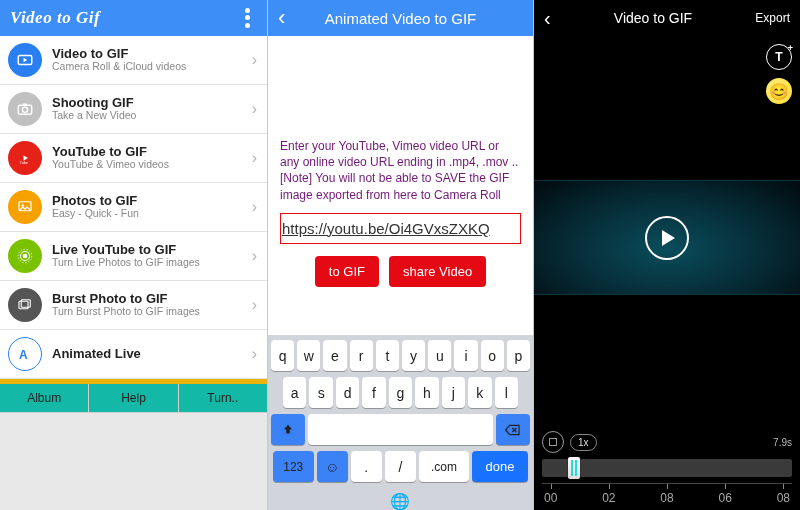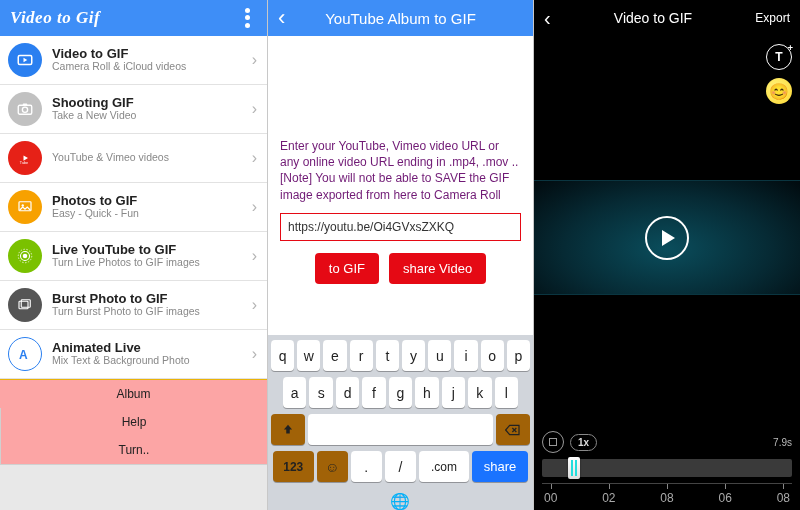--- a/index.html
+++ b/index.html
@@ -11,39 +11,39 @@
   .p1-title { font-style: italic; font-weight: 700; font-size: 17px; letter-spacing: .5px; font-family: cursive, -apple-system; }
   .p1-menu { width: 20px; height: 22px; display: flex; flex-direction: column; justify-content: space-around; align-items: center; }
   .p1-menu div { width: 5px; height: 5px; background: #fff; border-radius: 50%; }
   .item { display: flex; align-items: center; padding: 7px 10px 7px 8px; border-bottom: 1px solid #e2e2e2; }
   .bubble { width: 34px; height: 34px; border-radius: 50%; margin-right: 10px; display: flex; align-items: center; justify-content: center; flex: 0 0 34px; }
   .bubble svg { width: 18px; height: 18px; }
   .bubble-text { flex: 1; }
   .bubble-text .t { font-size: 13px; font-weight: 600; color: #222; line-height: 1.1;}
   .bubble-text .s { font-size: 10.5px; color: #888; line-height: 1.1; }
   .chev { color: #b4b4b4; font-size: 16px; }
-  .footer-tabs { display: flex; border-top: 1px solid #eab308; border-bottom: 1px solid #d0d0d0; background:#fca5a5;flex-direction:column;}
+  .footer-tabs { display: flex; border-top: 5px solid #eab308; border-bottom: 1px solid #d0d0d0; background:#14b8a6;}
   .footer-tabs div { flex: 1; text-align: center; font-size: 12px; padding: 7px 0; color:#222;}
   .footer-tabs div + div { border-left: 1px solid #d0d0d0; }
   .p1-bottom { flex: 1; background: #e8e8e8; }
   
   .p2 { width: 266px; background: #fff; display:flex; flex-direction:column; border-right:1px solid #c8c8c8;}
   .p2-header { height: 36px; background: #3e8ef7; color: #fff; display: flex; align-items: center; justify-content: center; position: relative; }
   .p2-header .back { position: absolute; left: 10px; font-size: 22px; }
   .p2-title { font-size: 15px; font-weight: 500; }
   .p2-body { padding: 12px; display:flex; flex-direction:column; flex:1;}
   .p2-spacer { height: 90px; }
   .p2-info { font-size: 12px; color: #701a75; line-height: 1.35; margin-bottom: 10px; }
-  .p2-input { width: 100%; border: 1px solid #e50914; padding: 6px 7px; font-size: 12px; color: #333; outline: none; background:#fff;}
+  .p2-input { width: 100%; border: 1px solid #e50914; padding: 6px 1px; font-size: 15px; color: #333; outline: none; background:#fff;text-decoration:underline;}
   .p2-btn-row { display: flex; gap: 10px; margin-top: 12px; justify-content: center; }
   .p2-btn { background: #e50914; color: #fff; border: none; border-radius: 4px; padding: 8px 14px; font-size: 13px; font-weight: 500;}
   .kb { background: #d1d5db; height: 175px; padding: 5px 3px 3px; display:flex; flex-direction:column; gap:6px;}
   .kb-row { display: flex; gap: 3px; justify-content: center; }
   .key { background: #fff; border-radius: 4px; box-shadow: 0 1px 0 rgba(0,0,0,.3); height: 31px; display: flex; align-items: center; justify-content: center; font-size: 14px; color: #222; flex:1;}
-  .key.dark { background: #a16207; font-weight: bold; }
+  .key.dark { background: #3b82f6; }
   .key.done { background: #1a73ff; color: #fff; font-size:13px;}
   .kb-row.sp { padding: 0 2px; }
   .kb-globe { display:flex; justify-content:center; padding-top:4px; color:#6b7280; font-size:16px;}
   
   .p3 { width: 266px; background: #000; position: relative; color: #fff; }
   .p3-header { height: 36px; display: flex; align-items: center; justify-content: space-between; padding: 0 10px; }
   .p3-header .back3 { font-size: 20px; }
   .p3-title { font-size: 14px; font-weight: 500; }
   .p3-export { font-size: 12px; }
   .p3-icons-right { position: absolute; right: 8px; top: 44px; display: flex; flex-direction: column; gap: 8px; align-items: center; }
@@ -51,21 +51,21 @@
   .ticon .plus { position:absolute; top:-2px; right:-2px; font-size:9px;}
   .emoji { width: 26px; height: 26px; border-radius: 50%; background: radial-gradient(circle at 35% 35%, #fff176, #fdd835); display:flex; align-items:center; justify-content:center; font-size:16px;}
   .video-frame { position: absolute; top: 180px; left: 0; width: 100%; height: 115px; background: radial-gradient(ellipse at 50% 60%, #0a4d5c 0%, #062a34 55%, #010a0e 100%); border-top:1px solid #0a3540; border-bottom:1px solid #0a3540; display:flex; align-items:center; justify-content:center;}
   .play-circle { width: 44px; height: 44px; border: 2.5px solid #fff; border-radius: 50%; display:flex; align-items:center; justify-content:center;}
   .play-tri { width:0; height:0; border-left:13px solid #fff; border-top:8px solid transparent; border-bottom:8px solid transparent; margin-left:3px;}
   .p3-controls { position:absolute; left:0; right:0; bottom:0; height:85px; padding: 4px 8px 0; font-size:11px;}
   .ctrl-top { display:flex; align-items:center; justify-content:space-between; height:26px;}
   .ctrl-left { display:flex; align-items:center; gap:6px;}
   .square-icon { width:22px; height:22px; border:1.5px solid #999; border-radius:50%; display:flex; align-items:center; justify-content:center;}
   .square-icon div{ width:8px; height:8px; border:1.5px solid #999;}
-  .speed-pill { border:1px solid #888; border-radius:10px; padding:2px 7px; font-size:10px; color:#ddd;font-weight:bold;}
+  .speed-pill { border:1px solid #888; border-radius:10px; padding:2px 7px; font-size:10px; color:#ddd;}
   .dur { color:#bbb; font-size:10px;}
   .slider-track { height:18px; background:#3a3a3a; border-radius:2px; margin:4px 0 6px; position:relative;}
   .slider-handle { position:absolute; left:26px; top:-2px; width:12px; height:22px; background:linear-gradient(#fff,#ddd); border-radius:2px; box-shadow:0 0 2px rgba(0,0,0,.5); overflow:hidden;}
   .slider-handle::before{content:""; position:absolute; left:3px; top:3px; width:2px; height:16px; background:#2dd;}
   .slider-handle::after{content:""; position:absolute; right:3px; top:3px; width:2px; height:16px; background:#2dd;}
   .ruler { display:flex; justify-content:space-between; font-size:12px; color:#aaa; padding:0 2px;}
   .ruler span{ position:relative;}
   .ruler span::before{content:""; position:absolute; left:50%; top:-7px; width:1px; height:5px; background:#888;}
   .tick-line{ height:6px; border-top:1px solid #444; margin-bottom:2px;}
 </style>
@@ -112,20 +112,21 @@
   </div>
 
   <div class="item">
     <div class="bubble" style="background:#e62117">
       <svg viewBox="0 0 24 24" fill="#fff">
           <path d="M10 8.5l6 3.5-6 3.5z"></path>
           <text x="5" y="20" font-size="5" fill="#fff">Tube</text>
         </svg>
     </div>
     <div class="bubble-text">
+      <div class="t">YouTube to GIF</div>
       <div class="s">YouTube &amp; Vimeo videos</div>
     </div>
     <div class="chev">›</div>
   </div>
 
   <div class="item">
     <div class="bubble" style="background:#f7a100">
       <svg viewBox="0 0 24 24" fill="none">
           <rect x="4" y="5" width="16" height="12" rx="1" stroke="#fff" stroke-width="1.6"></rect>
           <circle cx="9" cy="10" r="1.6" fill="#fff"></circle>
@@ -169,37 +170,36 @@
   </div>
 
   <div class="item">
     <div class="bubble" style="background:#fff;border:1px solid #2a7ff0">
       <svg viewBox="0 0 24 24">
           <text x="4" y="18" font-size="16" font-weight="700" fill="#2a7ff0">A</text>
         </svg>
     </div>
     <div class="bubble-text">
       <div class="t">Animated Live</div>
-      <div class="s">Mix Text &amp; Background Photo</div>
     </div>
     <div class="chev">›</div>
   </div>
 
   <div class="footer-tabs">
     <div>Album</div>
     <div>Help</div>
     <div>Turn..</div>
   </div>
   <div class="p1-bottom"></div>
 </div>
 
 <div class="panel p2">
   <div class="p2-header">
     <span class="back">‹</span>
-    <span class="p2-title">YouTube Album to GIF</span>
+    <span class="p2-title">Animated Video to GIF</span>
   </div>
   <div class="p2-body">
     <div class="p2-spacer"></div>
     <div class="p2-info">Enter your YouTube, Vimeo video URL or any online video URL ending in .mp4, .mov .. [Note] You will not be able to SAVE the GIF image exported from here to Camera Roll</div>
     <input class="p2-input" value="https://youtu.be/Oi4GVxsZXKQ" style="">
     <div class="p2-btn-row">
       <button class="p2-btn">to GIF</button>
       <button class="p2-btn">share Video</button>
     </div>
     <div style="flex:1"></div>
@@ -241,21 +241,21 @@
             <path d="M11 6l6 6M17 6l-6 6" stroke="#222" stroke-width="1.8"></path>
           </svg>
       </div>
     </div>
     <div class="kb-row sp">
       <div class="key dark" style="flex:1.3;font-size:12px">123</div>
       <div class="key dark" style="flex:1">☺</div>
       <div class="key" style="flex:1">.</div>
       <div class="key" style="flex:1">/</div>
       <div class="key" style="flex:1.6;font-size:12px">.com</div>
-      <div class="key done" style="flex:1.8">share</div>
+      <div class="key done" style="flex:1.8">done</div>
     </div>
     <div class="kb-globe">🌐</div>
   </div>
 </div>
 
 <div class="panel p3">
   <div class="p3-header">
     <span class="back3">‹</span>
     <span class="p3-title">Video to GIF</span>
     <span class="p3-export">Export</span>

